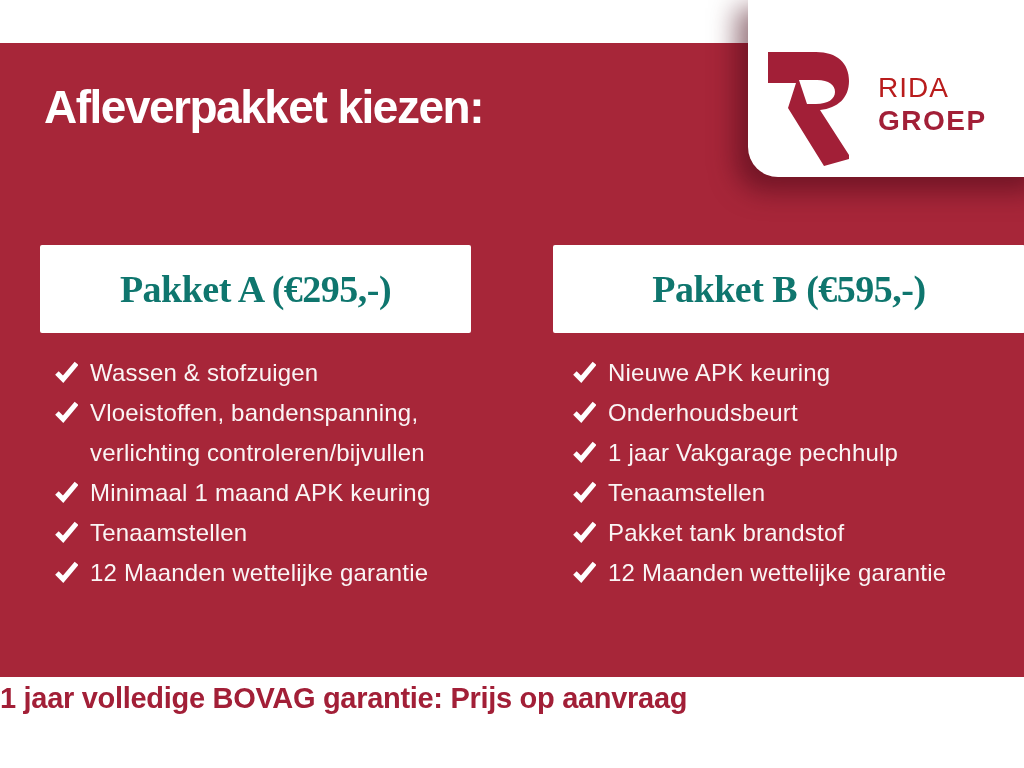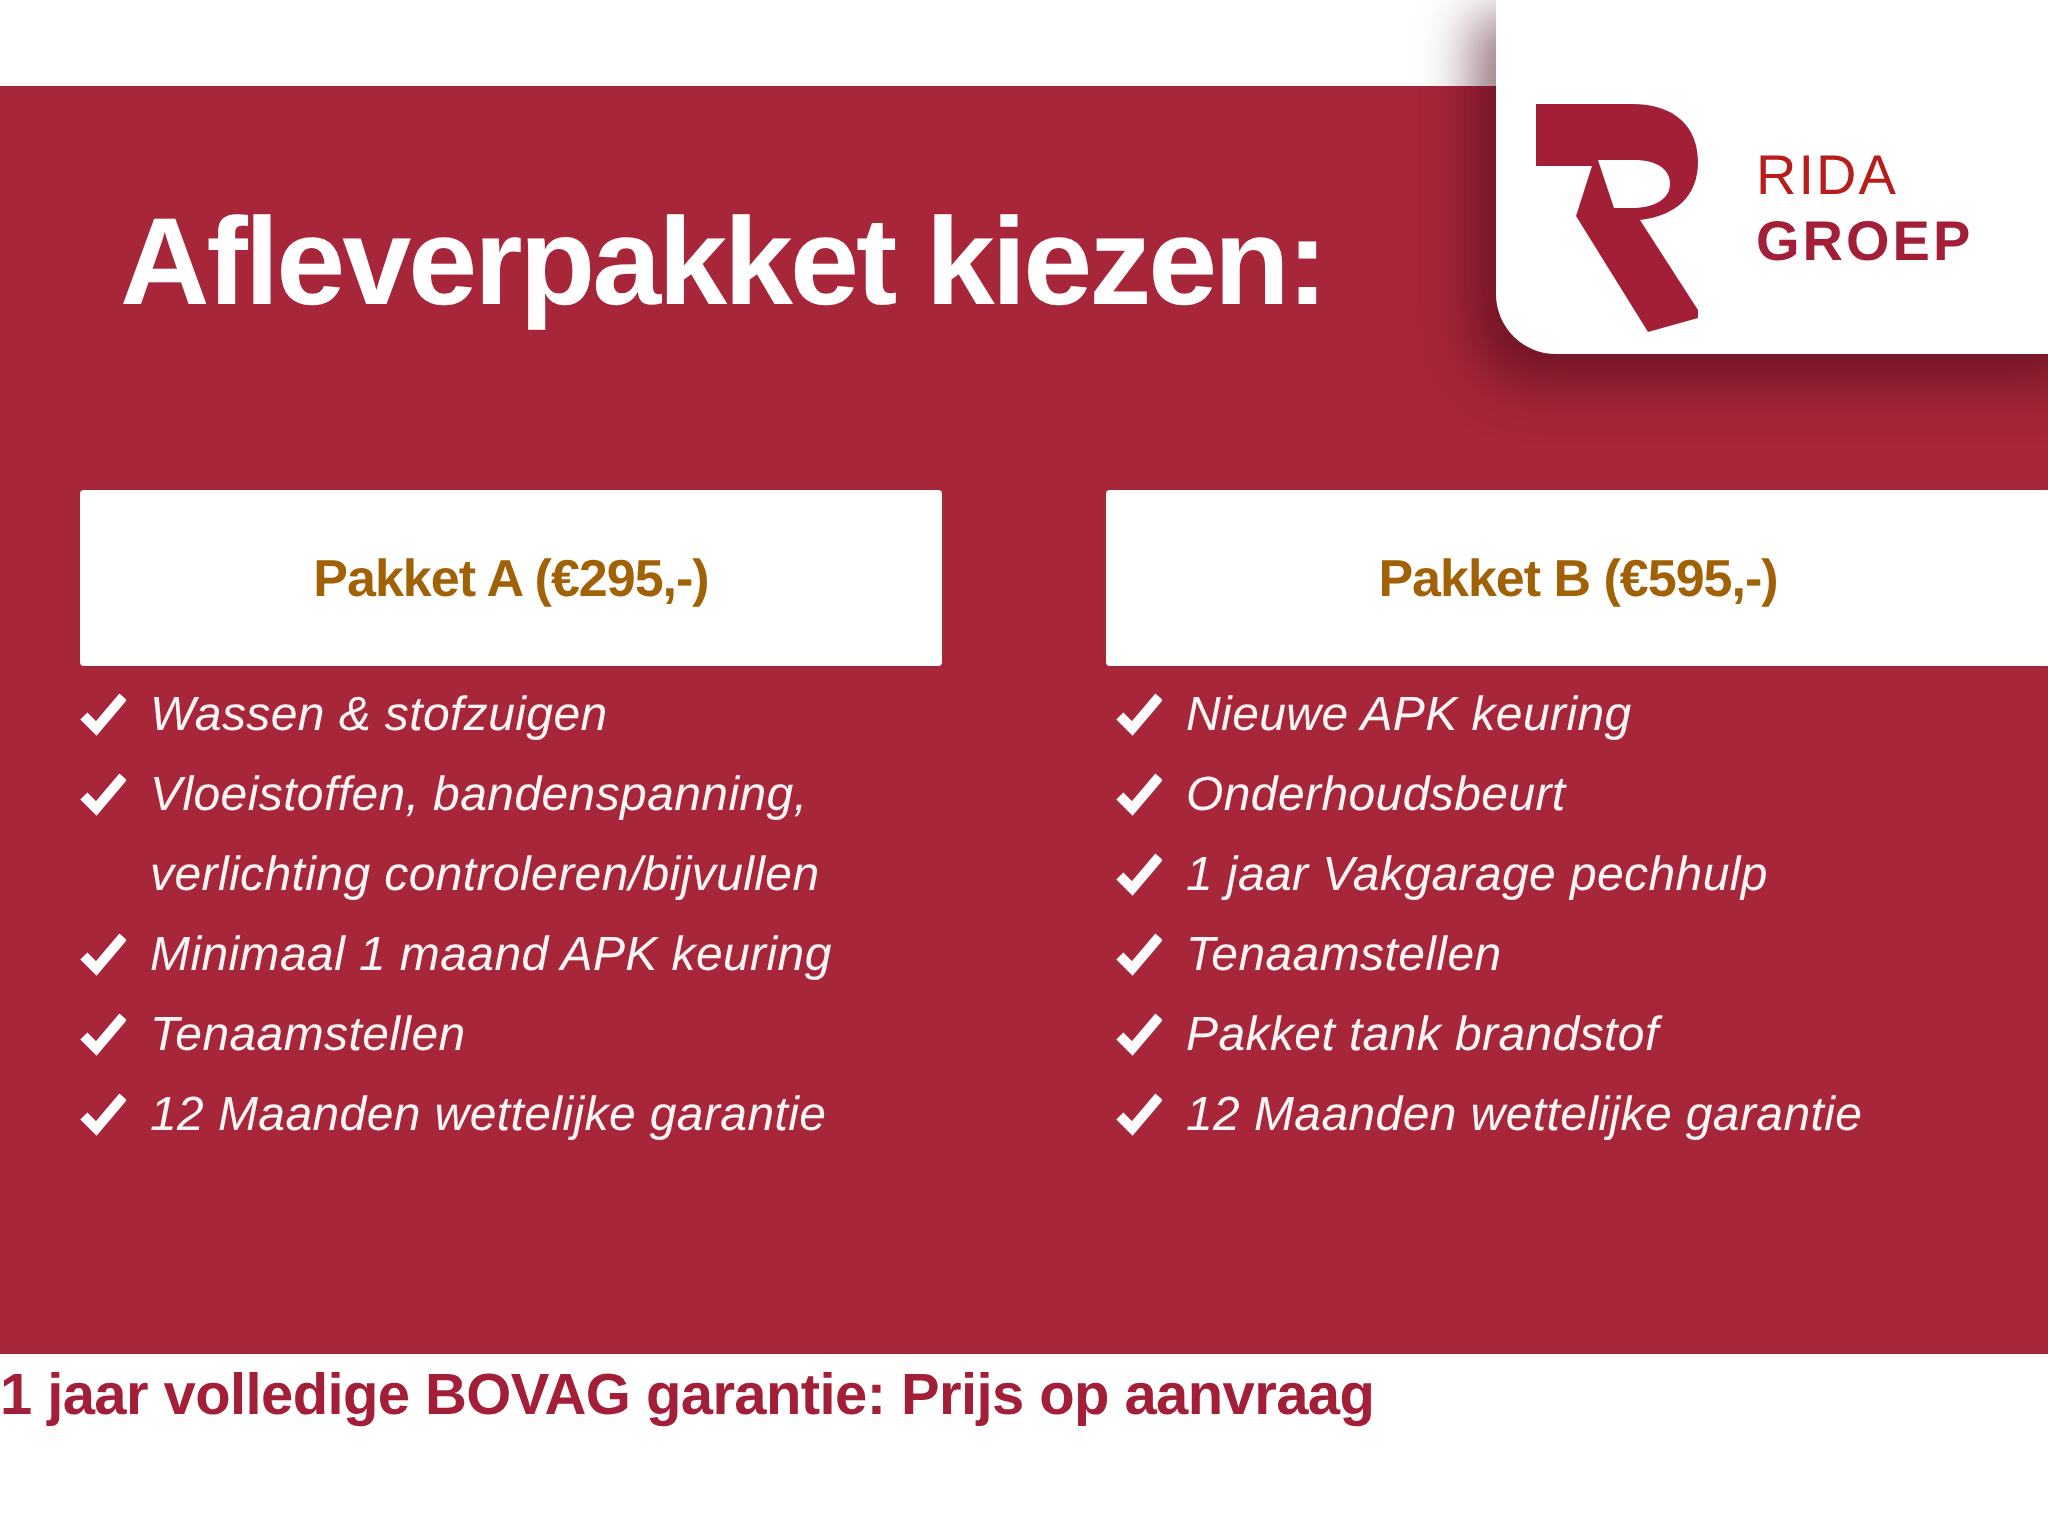--- a/index.html
+++ b/index.html
@@ -8,22 +8,22 @@
     width:1024px;height:768px;
     background:#ffffff;
     overflow:hidden;
     font-family:"Liberation Sans","DejaVu Sans",sans-serif;
   }
   .red-card{
     position:absolute;left:0;top:43px;width:1024px;height:634px;
     background:#A72639;
   }
   .page-title{
-    position:absolute;left:44px;top:80px;margin:16px;
-    font-size:62px;font-weight:bold;letter-spacing:-1.5px;
+    position:absolute;left:44px;top:80px;margin:0;
+    font-size:46px;font-weight:bold;letter-spacing:-1.5px;
     color:#ffffff;white-space:nowrap;z-index:3;
   }
   .logo-panel{
     position:absolute;left:748px;top:-6px;width:300px;height:183px;
     background:#ffffff;border-bottom-left-radius:30px;
     box-shadow:-12px 14px 26px rgba(70,8,22,.55);
     z-index:4;
   }
   .logo-r{position:absolute;left:14px;top:52px;width:88px;height:121px;}
   .brand{position:absolute;left:130px;top:80px;line-height:1;}
@@ -31,25 +31,26 @@
   .brand-sub{margin-top:5px;font-size:28px;font-weight:bold;letter-spacing:1.5px;color:#A21F37;}
   .pkg-header{
     position:absolute;top:245px;height:88px;width:431px;
     background:#ffffff;border-radius:2px;
     display:flex;align-items:center;justify-content:center;
     z-index:3;
   }
   .pkg-header.a{left:40px;}
   .pkg-header.b{left:553px;width:472px;}
   .pkg-header span{
-    font-size:26px;font-weight:bold;color:#a16207;letter-spacing:-0.5px;
+    font-size:38px;font-weight:bold;color:#0f766e;letter-spacing:-0.5px;
     white-space:nowrap;
+    font-family:Liberation Serif, serif;
   }
   .features{
-    position:absolute;top:338px;margin:0;padding:0;list-style:none;z-index:3;font-style:italic;
+    position:absolute;top:338px;margin:15px;padding:0;list-style:none;z-index:3;
   }
   .features.a{left:40px;width:475px;}
   .features.b{left:558px;width:440px;}
   .feature{
     display:flex;align-items:flex-start;gap:12px;
   }
   .feature .check{flex:0 0 auto;width:23px;height:23px;margin-top:8px;}
   .feature .txt{
     font-size:24px;line-height:40px;color:#FAF5F5;
     white-space:pre-line;letter-spacing:0.2px;

